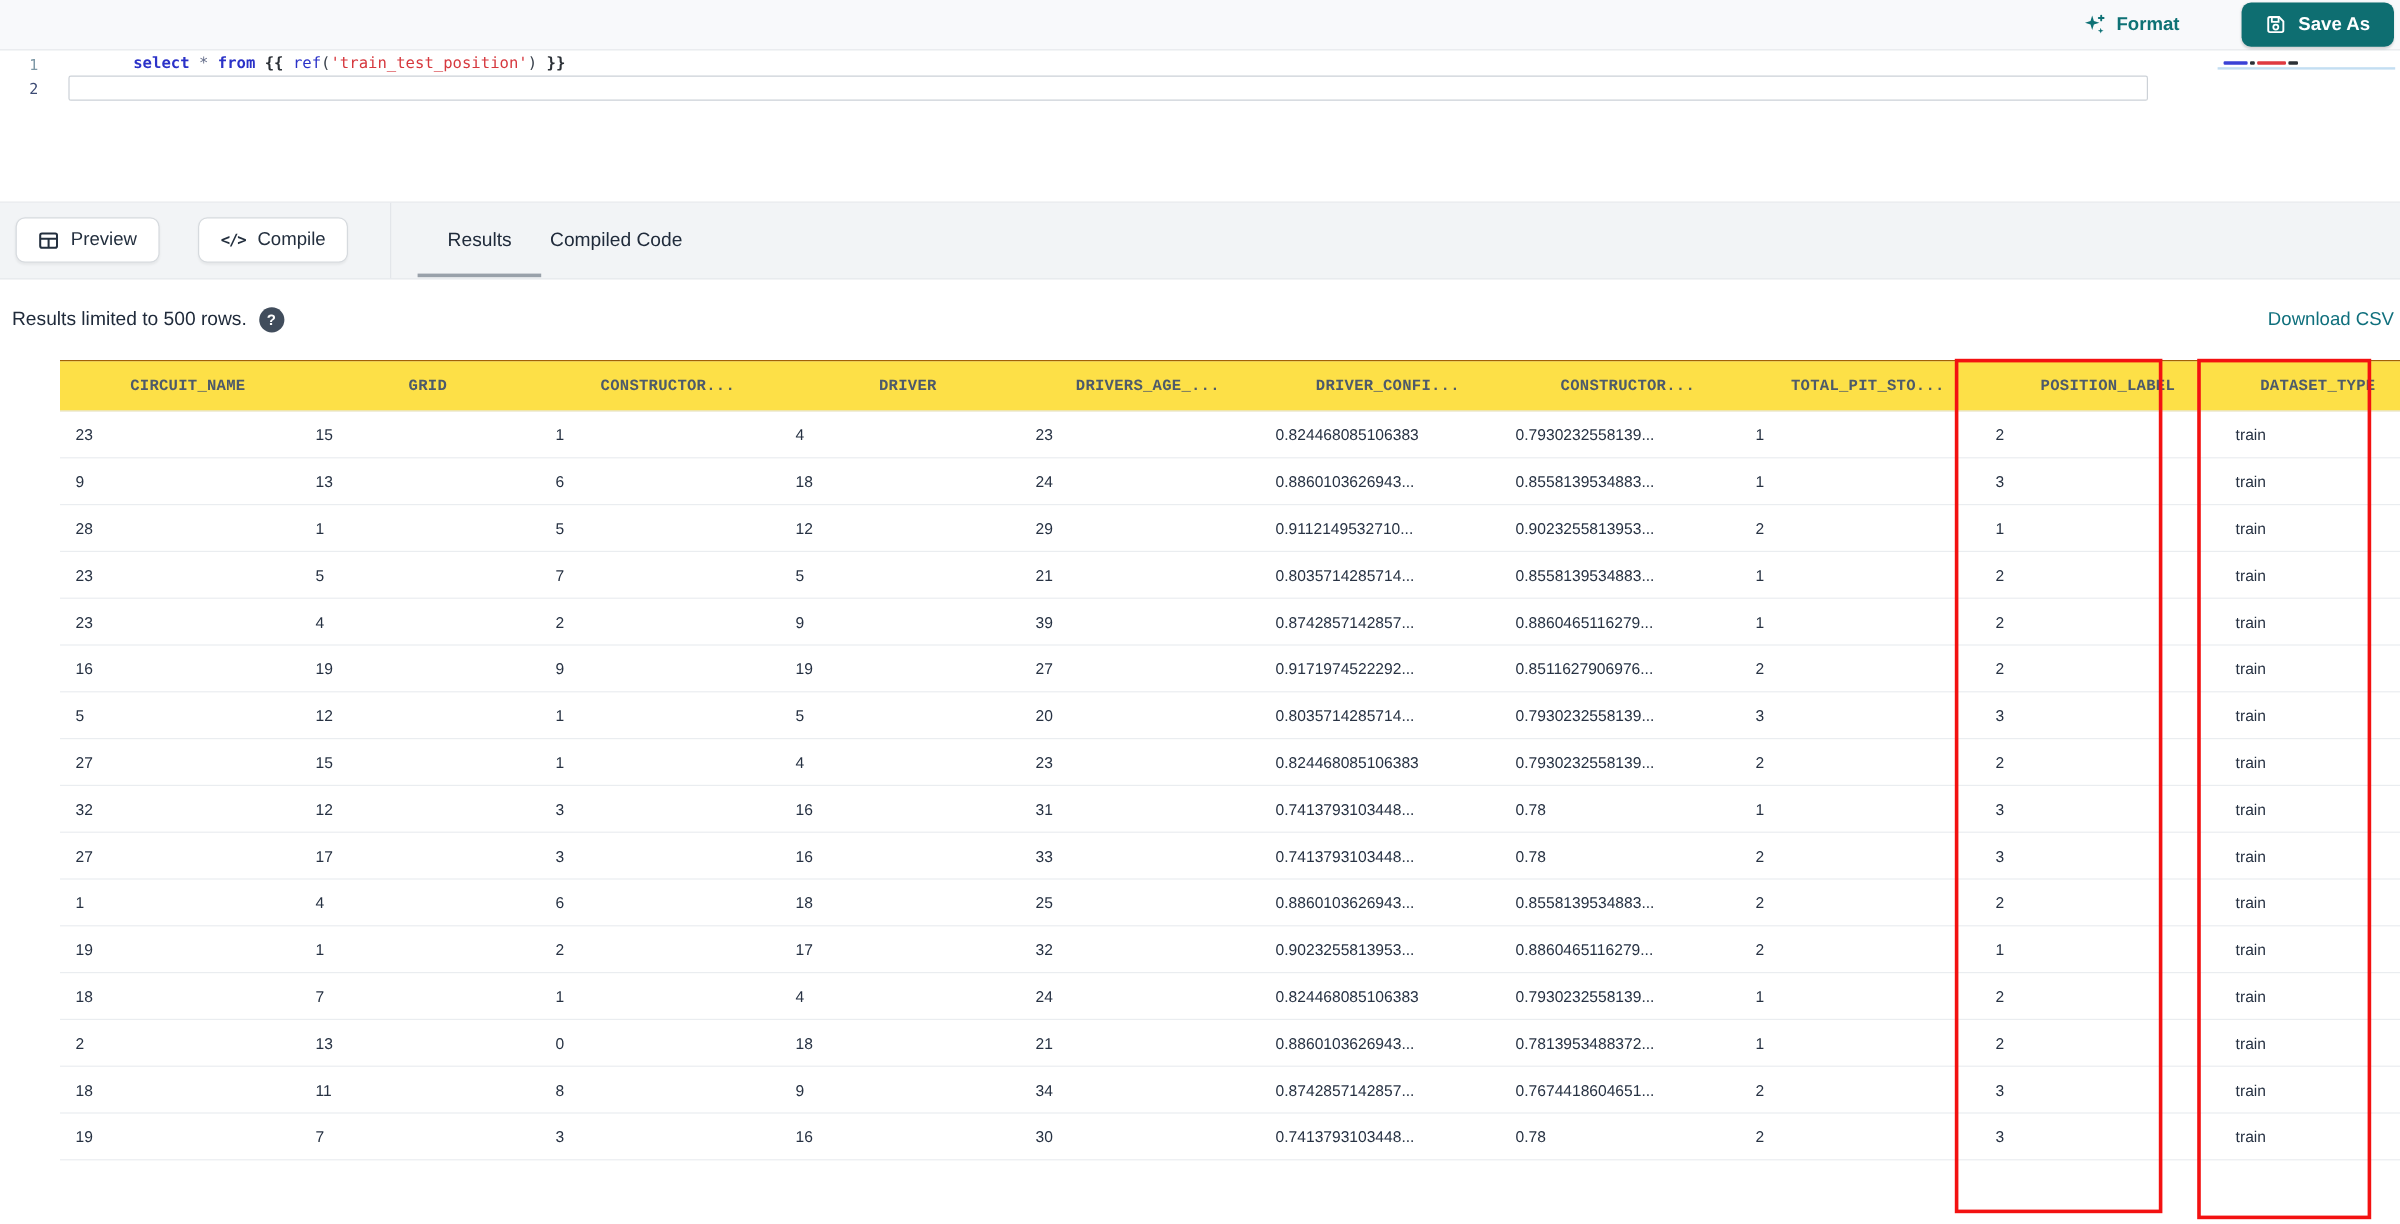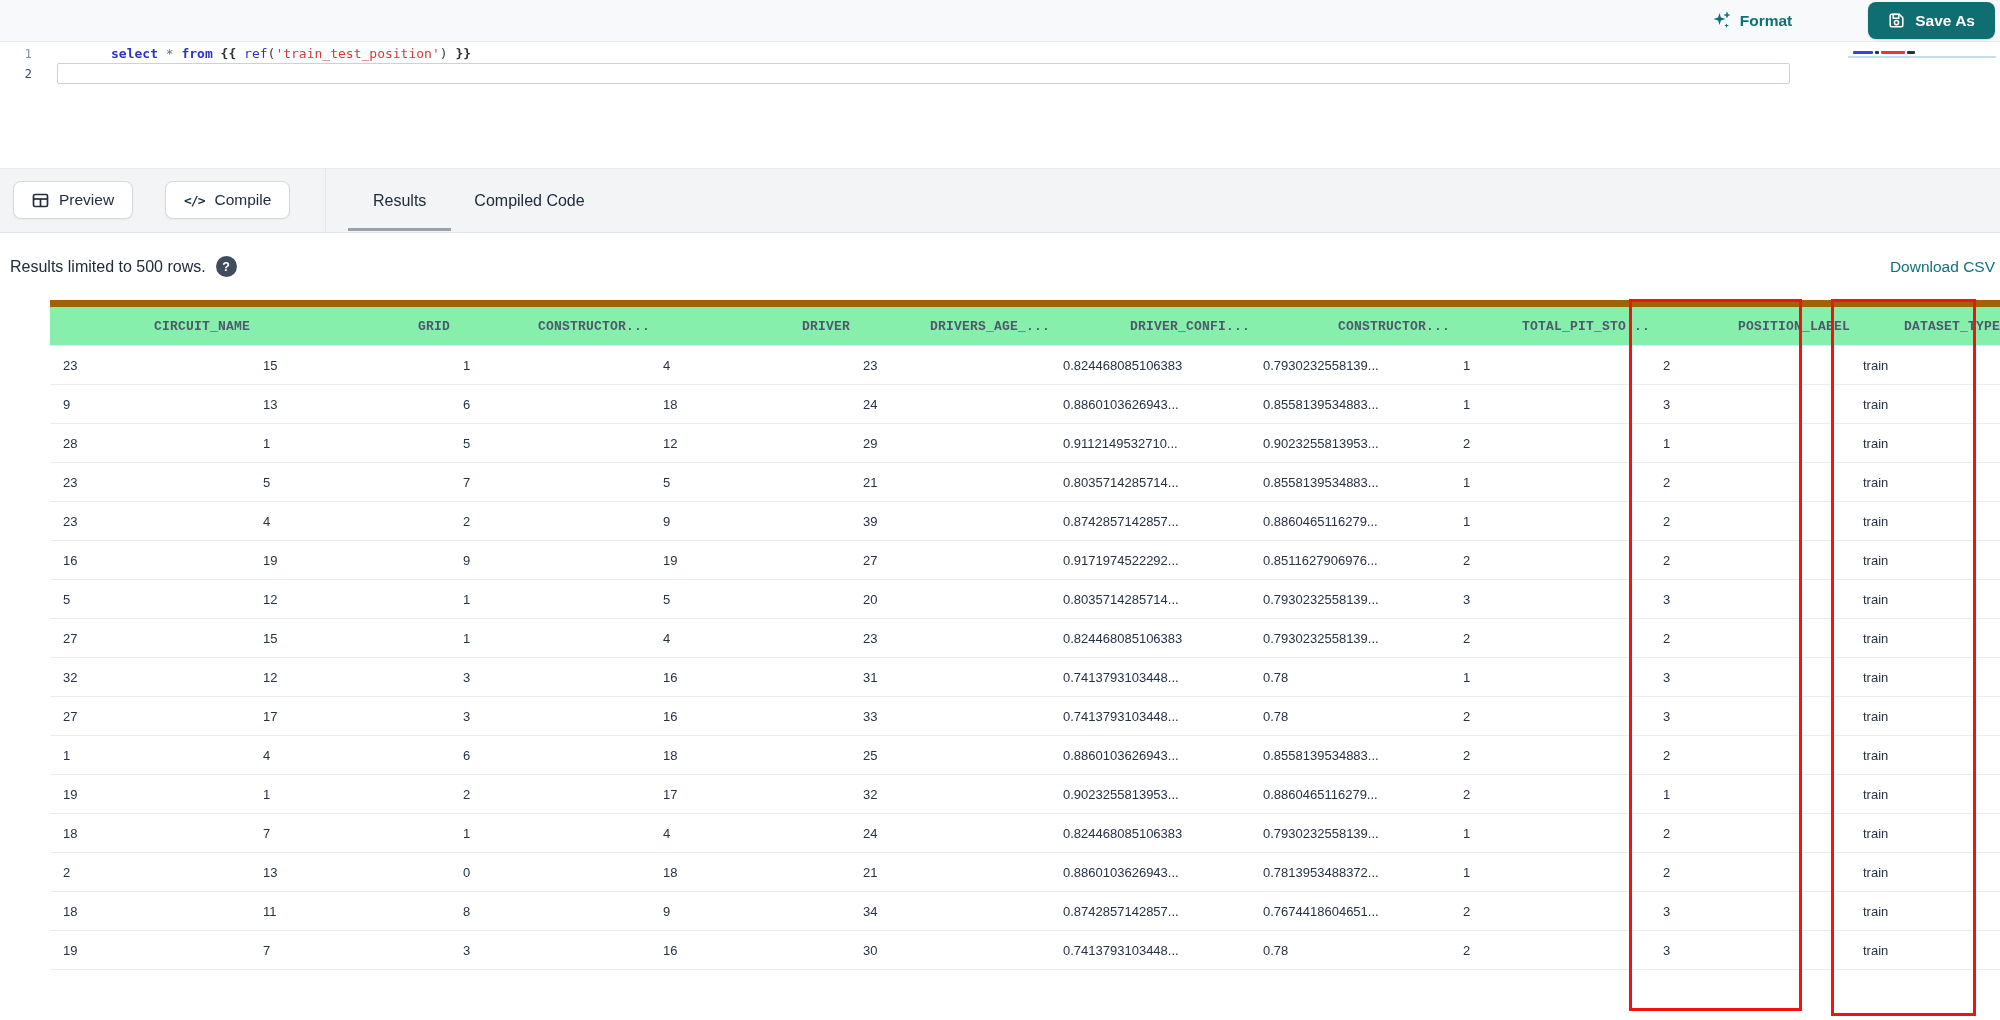--- a/index.html
+++ b/index.html
@@ -8,21 +8,21 @@
 
   
   .tab-remnant { position:absolute; left:880px; top:0; width:1120px; height:7px;
                  background:#eceef1; border-bottom:1px solid #dadde2; z-index:3; }
 
   
   .topbar { position:absolute; left:0; top:0; width:2000px; height:42px;
             background:#f8f9fb; border-bottom:1px solid #e7e9ec;
             display:flex; align-items:center; justify-content:flex-end; z-index:4; }
   .format-btn { display:flex; align-items:center; gap:9px; color:#0e7175;
-                font-size:15.5px; font-weight:600; margin-right:76px; cursor:pointer; }
+                font-size:15.5px; font-weight:600; margin-right:52px; cursor:pointer; }
   .saveas-btn { display:flex; align-items:center; gap:10px; background:#0e6e71; color:#fff;
                 border:none; border-radius:8px; height:37px; padding:0 20px;
                 font-family:"Liberation Sans",sans-serif; font-size:15.5px; font-weight:600;
                 margin-right:5px; cursor:pointer; box-shadow:0 1px 2px rgba(0,0,0,.15); }
 
   
   .editor { position:absolute; left:0; top:42px; width:2000px; height:126px; background:#fff; }
   .gutter { position:absolute; left:0; top:2px; width:40px; text-align:right;
             font:12.5px "DejaVu Sans Mono", monospace; line-height:20px; padding-right:8px; }
   .gutter .ln { color:#7e98a6; }
@@ -47,43 +47,43 @@
   .toolbar { position:absolute; left:0; top:168px; width:2000px; height:65px;
              background:#f2f4f6; border-top:1px solid #e9ebee; border-bottom:1px solid #e1e4e8; }
   .tool-btn { position:absolute; top:12px; height:38px; display:flex; align-items:center; gap:10px;
               background:#fff; border:1px solid #d6dade; border-radius:8px; padding:0 18px;
               font-family:"Liberation Sans",sans-serif; font-size:15.5px; color:#232f3e;
               cursor:pointer; box-shadow:0 1px 2px rgba(0,0,0,.05); }
   .btn-preview { left:13px; }
   .btn-compile { left:165px; }
   .code-glyph { font:bold 13px "DejaVu Sans Mono", monospace; color:#232f3e; letter-spacing:-1px; }
   .toolbar-divider { position:absolute; left:325px; top:0; bottom:0; width:1px; background:#e3e6ea; }
-  .tabs { position:absolute; left:350px; top:0; height:100%; display:flex; gap:48px;
+  .tabs { position:absolute; left:350px; top:0; height:100%; display:flex; gap:32px;
           padding-left:23px; }
   .tab { position:relative; display:flex; align-items:center; height:100%;
          font-size:16px; color:#202b3b; cursor:pointer; }
   .tab.active::after { content:""; position:absolute; left:-25px; right:-25px; bottom:1px;
                        height:3px; background:#99a1aa; }
 
   
   .results-bar { position:absolute; left:0; top:233px; width:2000px; height:67px; background:#fff;padding-left:48px; }
   .limit-note { position:absolute; left:10px; top:0; height:100%; display:flex;
                 align-items:center; gap:10px; font-size:16px; color:#202b3b; }
   .help-icon { width:21px; height:21px; border-radius:50%; background:#414d5c; color:#fff;
                font-size:12.5px; font-weight:bold; display:flex; align-items:center;
                justify-content:center; cursor:pointer; }
   .download-csv { position:absolute; right:5px; top:0; height:100%; display:flex;
                   align-items:center; color:#10707d; font-size:15.5px; cursor:pointer; }
 
   
   .table-area { position:absolute; left:50px; top:300px; width:1950px; }
   table { border-collapse:collapse; table-layout:fixed; width:1950px; }
-  thead th { height:42px; background:#86efac; border-top:7px solid #a16207;
+  thead th { height:42px; background:#fde047; border-top:1px solid #a16207;
              border-bottom:1px solid #e7eaee; font:bold 13px "Liberation Mono", monospace;
-             color:#4d5a6a; letter-spacing:.2px; text-align:right; padding:0 0 0 13px; }
+             color:#4d5a6a; letter-spacing:.2px; text-align:center; padding:0 0 0 13px; }
   tbody td { height:39px; border-bottom:1px solid #eaedf0; font:13px "Liberation Sans",sans-serif;
              color:#273243; padding:0 0 0 13px; background:#fff; }
 
   
   .redbox { position:absolute; border:3px solid #f31111; z-index:6; pointer-events:none; }
   .redbox1 { left:1629px; top:299px; width:173px; height:712px; }
   .redbox2 { left:1831px; top:299px; width:145px; height:717px; }
 
   svg { display:block; }
 </style>

